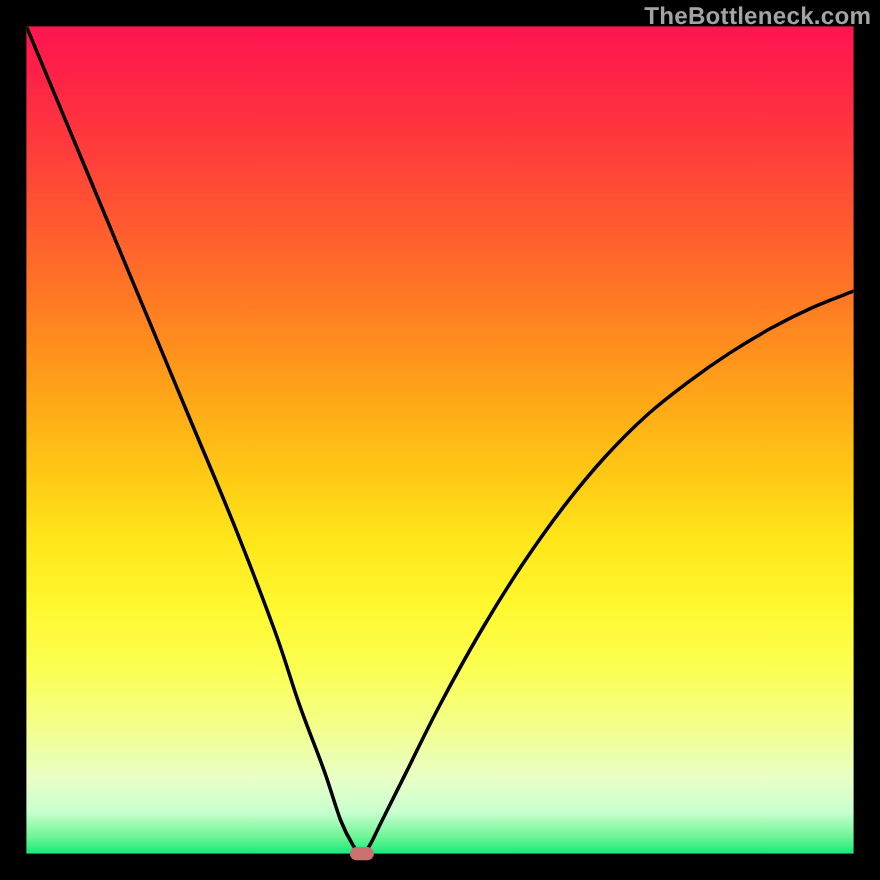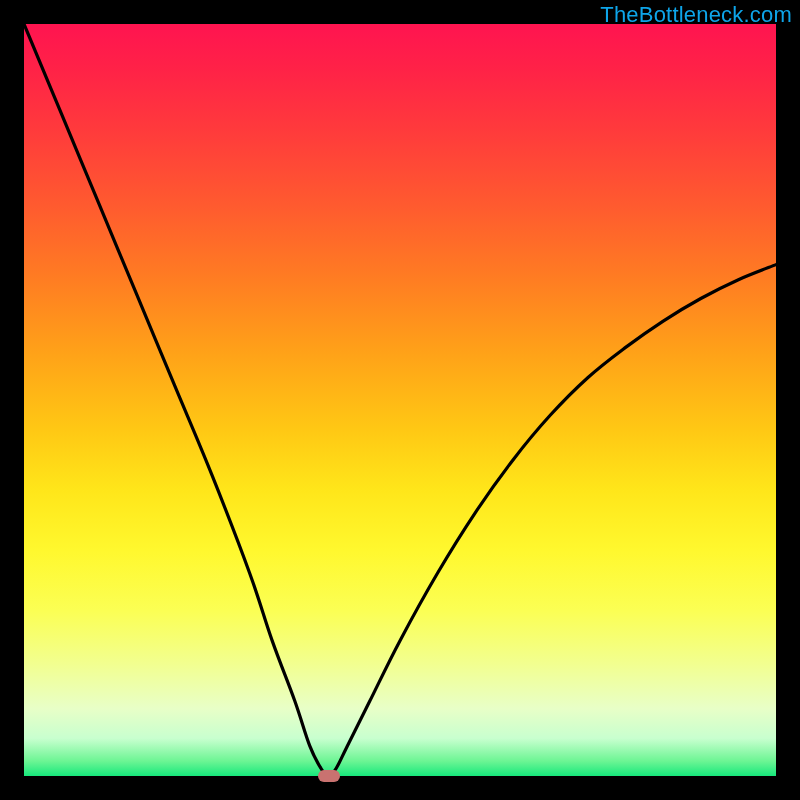--- a/index.html
+++ b/index.html
@@ -46,22 +46,22 @@
     top: 0;
     width: 752px;
     height: 752px;
   }
   .watermark {
     position: absolute;
     top: 2px;
     right: 8px;
     font-family: Arial, Helvetica, sans-serif;
     font-size: 22px;
-    font-weight: 400;
-    color: #0ea5e9;
+    font-weight: 700;
+    color: #a3a3a3;
     letter-spacing: 0.2px;
   }
   .marker {
     position: absolute;
     width: 22px;
     height: 12px;
     border-radius: 6px;
     background: #c97270;
     transform: translate(-50%, -50%);
   }

